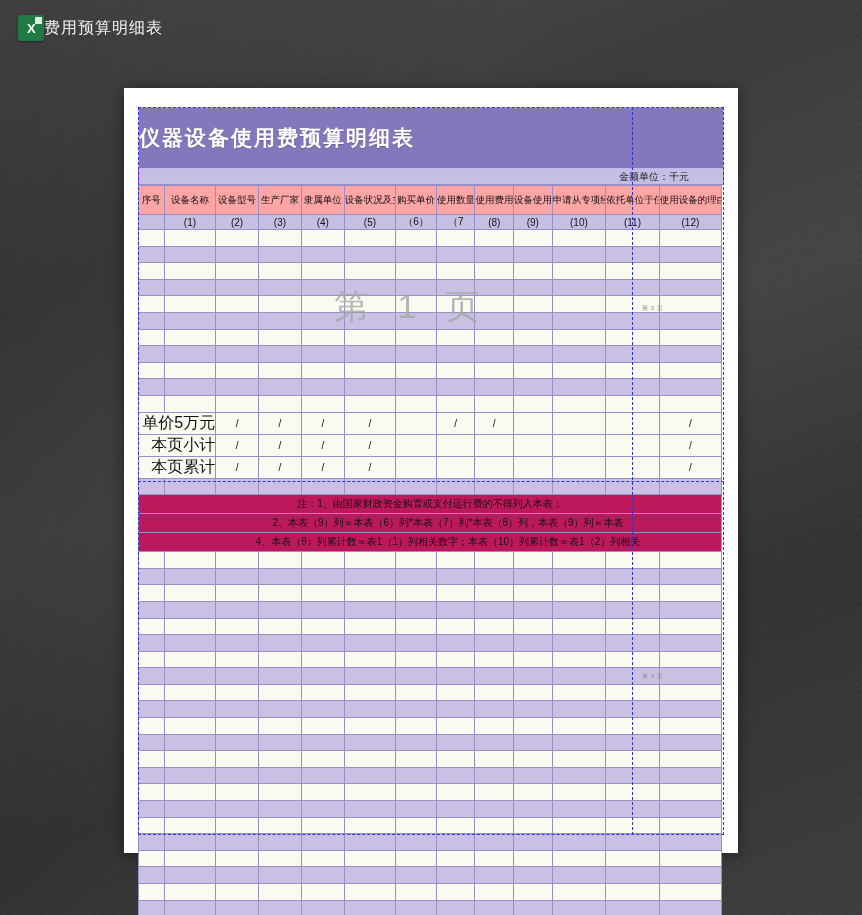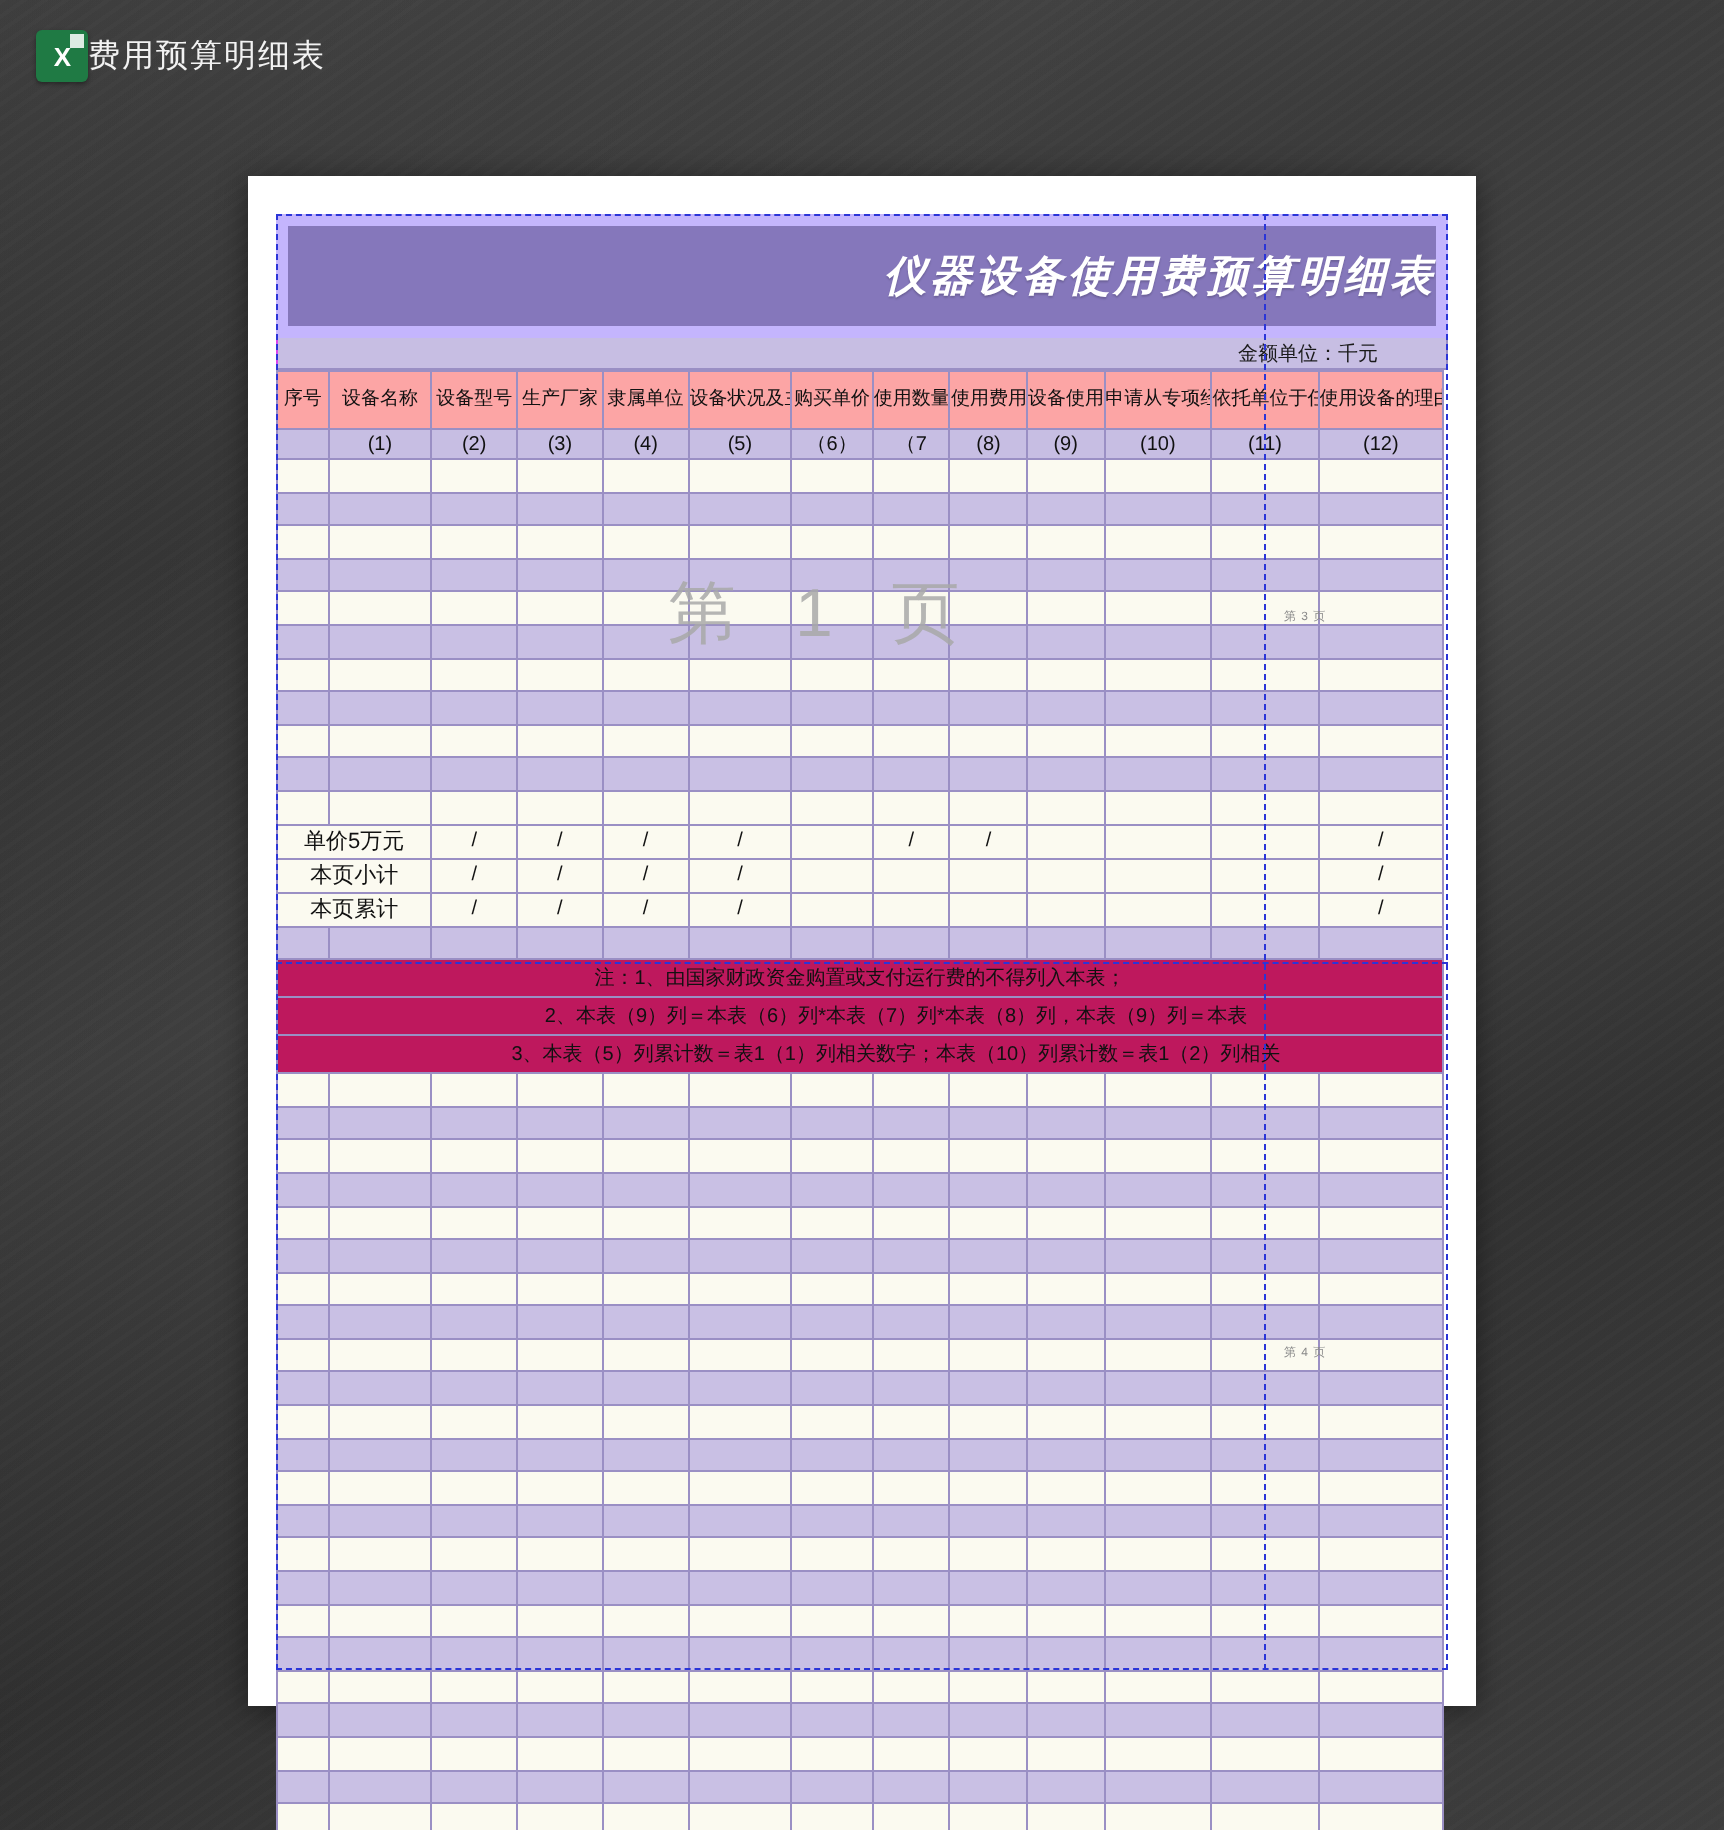--- a/index.html
+++ b/index.html
@@ -122,26 +122,25 @@
     right: 0;
     height: 0;
     border-top: 1px dashed #2b35d8;
     z-index: 10;
   }
 
   
   .title-band {
     height: 62px;
     background: #8577bb;
-    border: 6px solid #c4b5fd;
+    border: 1px solid #c4b5fd;
     box-sizing: border-box;
     display: flex;
     align-items: center;
-    justify-content: flex-end;
-    font-style: italic;
+    justify-content: flex-start;
   }
   .title-band .title-text {
     color: #ffffff;
     font-size: 21px;
     font-weight: bold;
     letter-spacing: 2px;
     text-shadow: 0 1px 1px rgba(0,0,0,0.18);
   }
 
   .unit-row {
@@ -196,22 +195,22 @@
   }
   .datarow.alt td {
     background: #fbfaf0;
   }
   .sumrow td {
     height: 16px;
     background: #fbfaf0;
     font-size: 10px;
   }
   .sumrow td.lbl {
-    text-align: center;
-    font-size: 11px;
+    text-align: right;
+    font-size: 16px;
   }
   .noterow td {
     height: 18px;
     background: #be185d;
     text-align: left;
     font-size: 10px;
     padding-left: 6px;
     white-space: nowrap;
   }
   .noterow td.ind2 { padding-left: 36px; }
@@ -537,21 +536,21 @@
             <td></td>
           </tr>
 
       <tr class="noterow">
         <td colspan="13">注：1、由国家财政资金购置或支付运行费的不得列入本表；</td>
       </tr>
       <tr class="noterow">
         <td class="ind2" colspan="13">2、本表（9）列＝本表（6）列*本表（7）列*本表（8）列，本表（9）列＝本表</td>
       </tr>
       <tr class="noterow">
-        <td class="ind2" colspan="13">3、本表（5）列累计数＝表1（1）列相关数字；本表（10）列累计数＝表1（2）列相关</td>
+        <td class="ind2" colspan="13">4、本表（9）列累计数＝表1（1）列相关数字；本表（10）列累计数＝表1（2）列相关</td>
       </tr>
 
       <tr class="datarow alt">
             <td></td>
             <td></td>
             <td></td>
             <td></td>
             <td></td>
             <td></td>
             <td></td>

